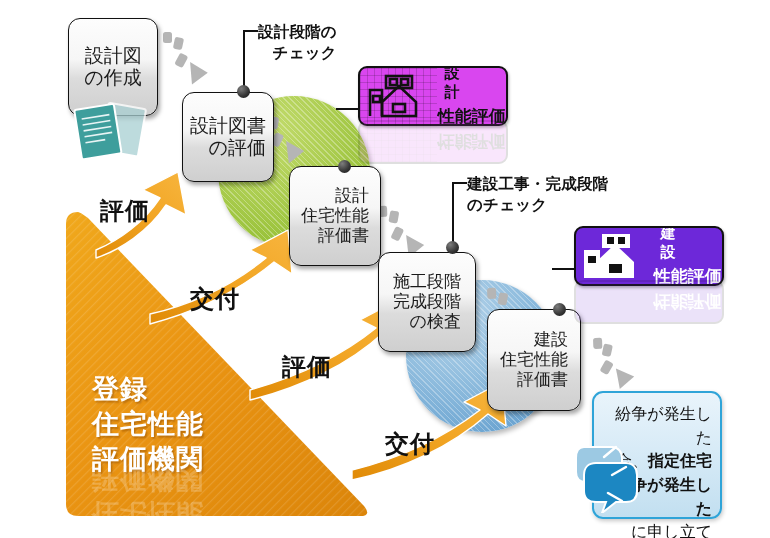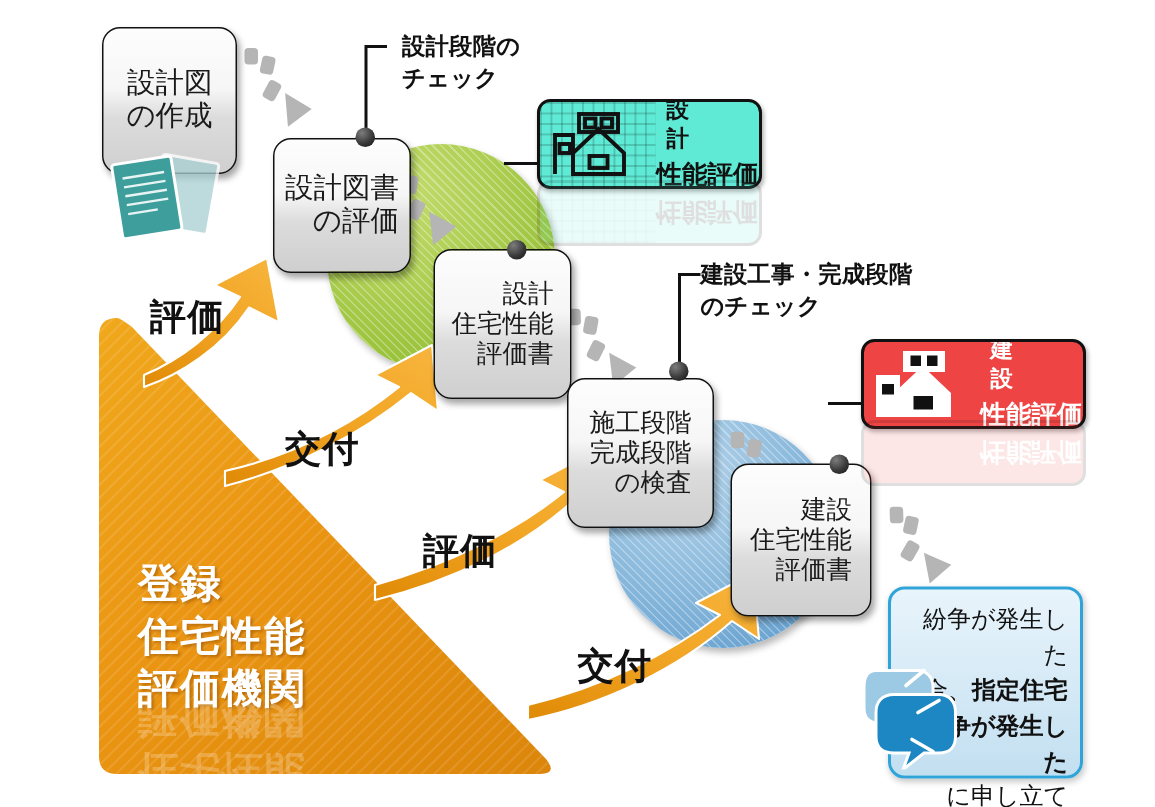--- a/index.html
+++ b/index.html
@@ -41,22 +41,22 @@
 
   
   .dot{position:absolute;width:13px;height:13px;border-radius:50%;z-index:41;
       background:radial-gradient(circle at 33% 28%,#7d7d7d 0%,#3a3a3a 55%,#111 100%);}
   .lead{position:absolute;background:#111;z-index:39;}
 
   
   .badge{position:absolute;z-index:35;}
   .badge-box{position:relative;width:100%;height:100%;border-radius:9px;overflow:hidden;
       box-shadow:1px 2px 3px rgba(0,0,0,.3);}
-  .badge-light .badge-box{background:#5eead4;border:2.5px solid #111;}
-  .badge-dark .badge-box{background:#ef4444;border:2.5px solid #111;}
+  .badge-light .badge-box{background:#d946ef;border:2.5px solid #111;}
+  .badge-dark .badge-box{background:#6d28d9;border:2.5px solid #111;}
   .bgrid{position:absolute;left:0;top:0;bottom:0;width:53%;
       background-image:linear-gradient(to right,rgba(0,0,0,.16) 1px,transparent 1px),
                        linear-gradient(to bottom,rgba(0,0,0,.16) 1px,transparent 1px);
       background-size:7px 7px;}
   .btext{position:absolute;right:0;top:0;bottom:0;width:47%;display:flex;flex-direction:column;
       align-items:center;justify-content:center;}
   .badge-light .btext{color:#111;}
   .badge-dark .btext{color:#fff;}
   .bt1{font-weight:bold;font-size:15px;letter-spacing:7px;padding-left:7px;}
   .bt-rule{width:80%;height:2px;background:currentColor;margin:2px 0 1px;}
@@ -213,21 +213,21 @@
 完成段階
 の検査</span>
   </div>
 
   <div class="pbox" style="left:487px;top:309px;width:92px;height:100px;font-size:17px;">
     <span>建設
 住宅性能
 評価書</span>
   </div>
 
-  <div class="callout" style="left:268px;top:22px;">設計段階の
+  <div class="callout" style="left:258px;top:22px;text-align:right;">設計段階の
 チェック</div>
   <div class="lead" style="left:244px;top:30px;width:14px;height:2px;"></div>
   <div class="lead" style="left:243px;top:30px;width:2px;height:58px;"></div>
   <div class="dot" style="left:237px;top:85px;"></div>
 
   <div class="callout" style="left:467px;top:174px;">建設工事・完成段階
 のチェック</div>
   <div class="lead" style="left:453px;top:182px;width:14px;height:2px;"></div>
   <div class="lead" style="left:452px;top:182px;width:2px;height:62px;"></div>
   <div class="dot" style="left:446px;top:241px;"></div>

